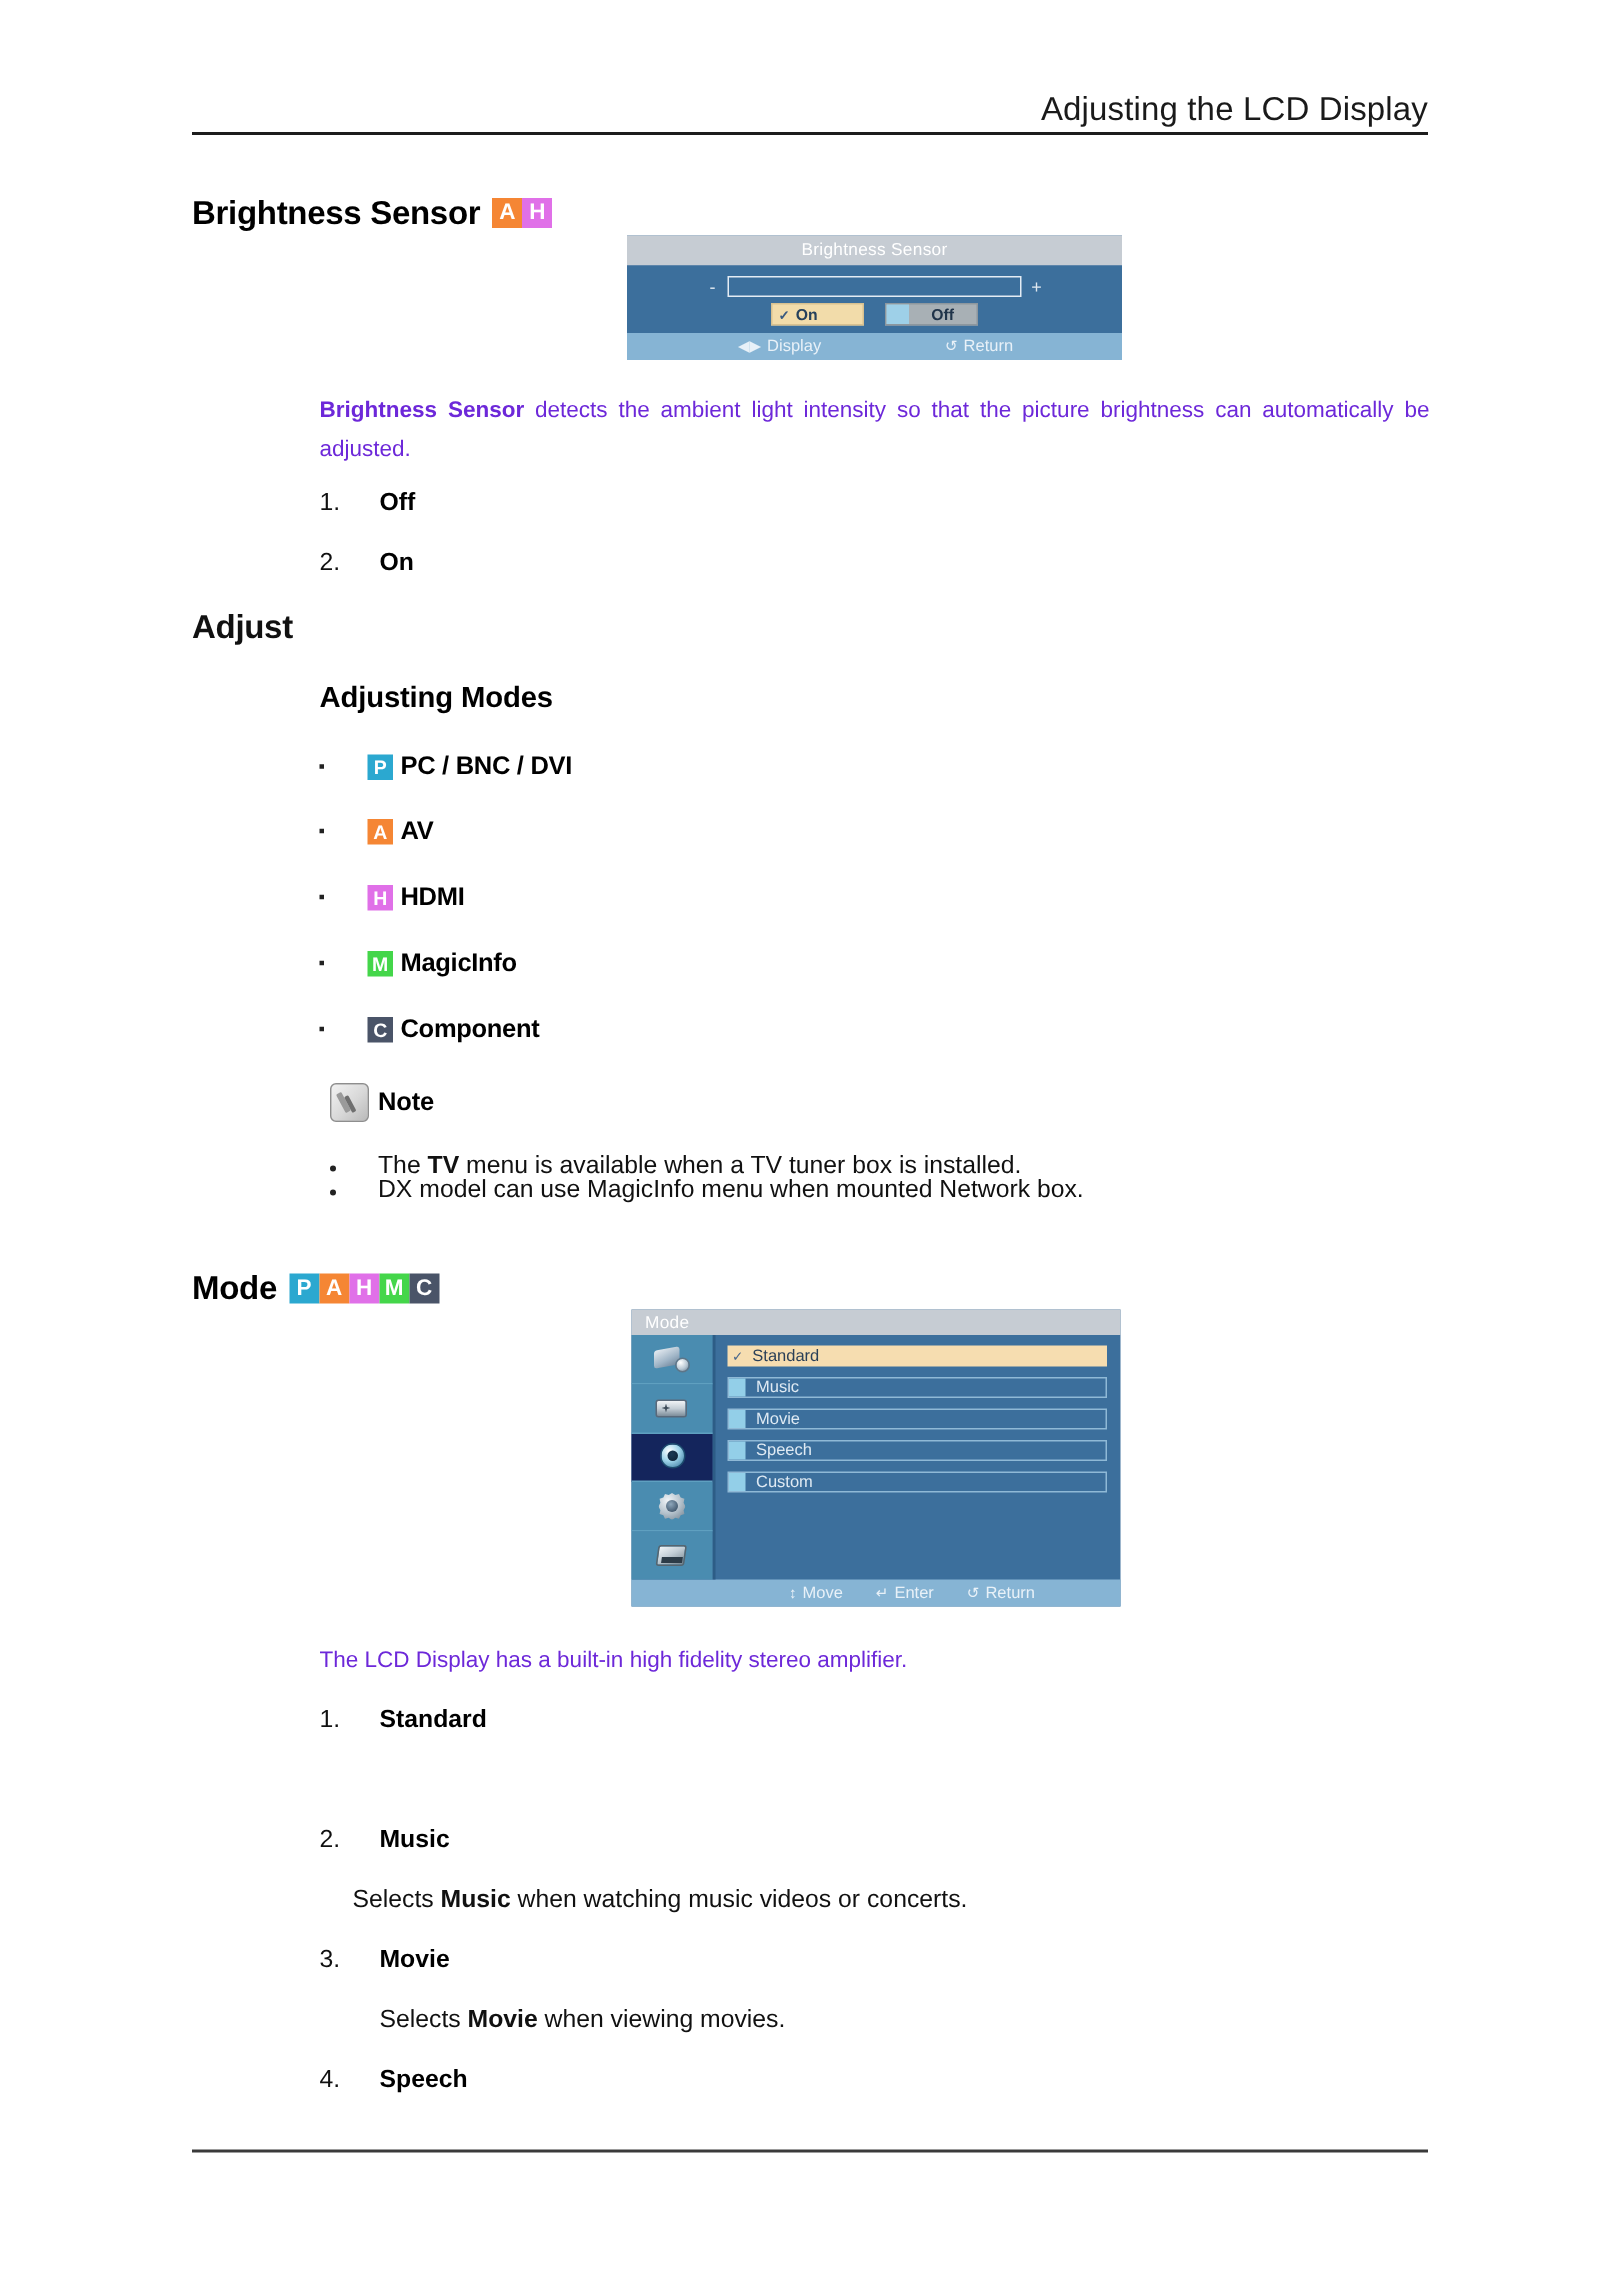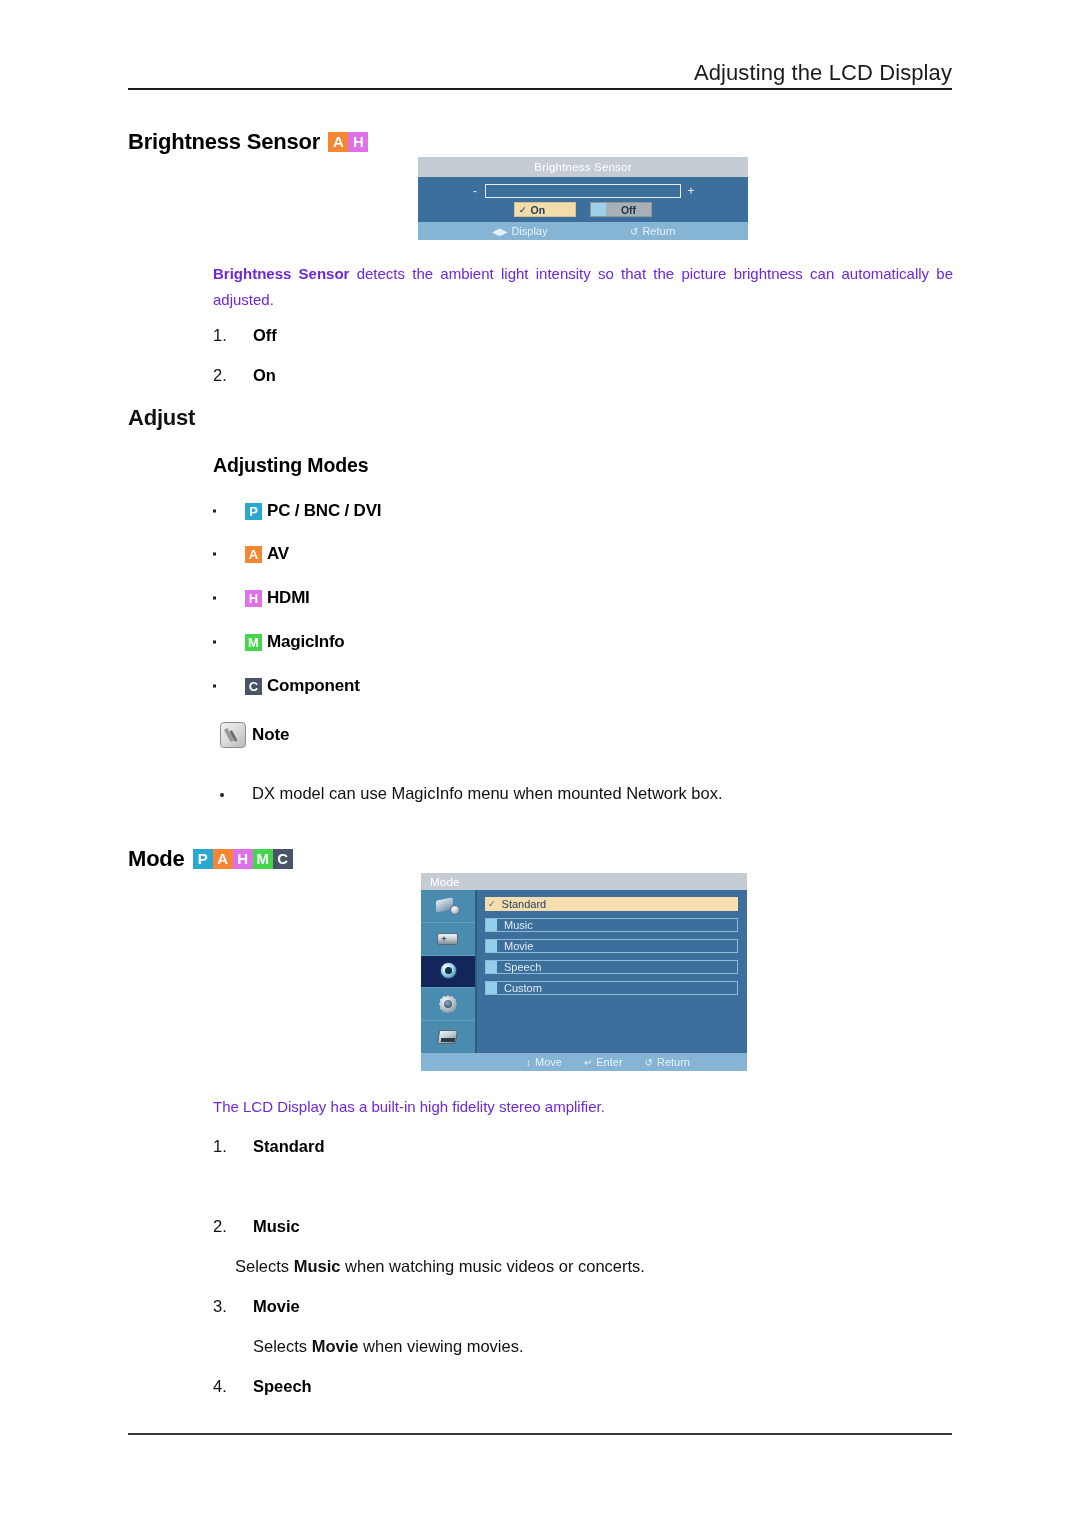--- a/index.html
+++ b/index.html
@@ -612,20 +612,24 @@
   </div>
   <div class="bullet-row" style="left:213px; top:676px;">
     <span class="bullet-dot"></span>
     <span class="badge badge-sm b-badge" id="mb-c" style="background: rgb(74, 84, 104);">C</span>
     <span class="b-text">Component</span>
   </div>
 
   <div class="note-head">
     <span class="note-icon"></span>
     <span class="note-label">Note</span>
+  </div>
+  <div class="note-bullet" style="left:220px; top:768px;">
+    <span class="nb-dot"></span>
+    <span class="nb-text"><span>The </span><b>TV</b><span> menu is available when a TV tuner box is installed.</span></span>
   </div>
   <div class="note-bullet" style="left:220px; top:784px;">
     <span class="nb-dot"></span>
     <span class="nb-text">DX model can use MagicInfo menu when mounted Network box.</span>
   </div>
 
   <div class="h1 h1-mode">
     <span>Mode</span>
     <span class="badge-group">
       <span class="badge" id="hm-p" style="background: rgb(43, 168, 208);">P</span>

